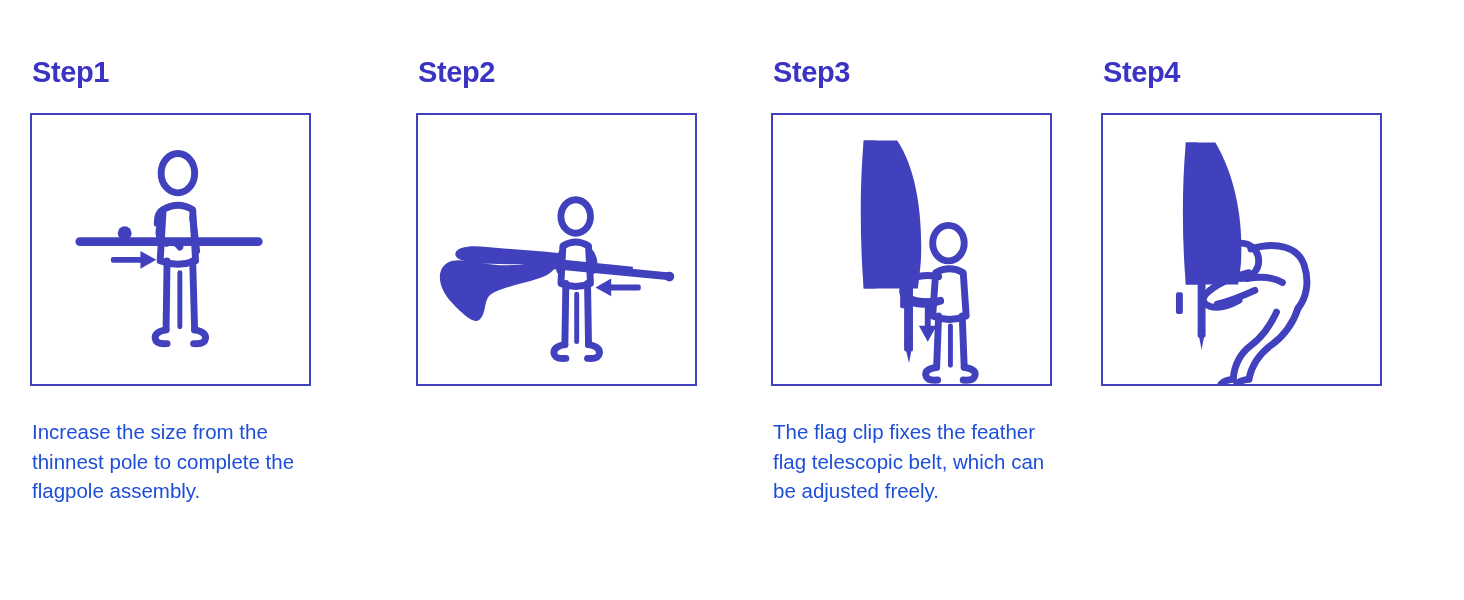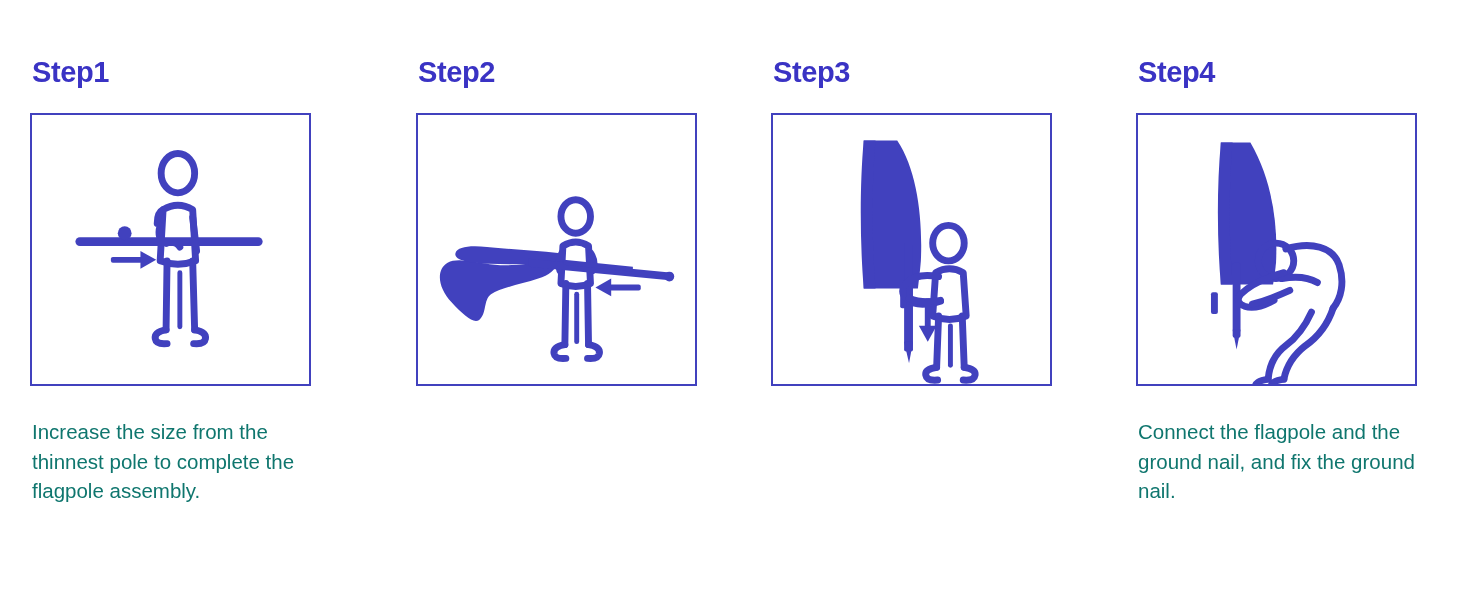--- a/index.html
+++ b/index.html
@@ -21,21 +21,21 @@
   }
   .step {
     position: absolute;
     top: 0;
     width: 300px;
     height: 600px;
   }
   .step-1 { left: 30px; }
   .step-2 { left: 401px; margin-left: 15px; }
   .step-3 { left: 771px; text-decoration: underline; }
-  .step-4 { left: 1136px; }
+  .step-4 { left: 1101px; text-align: center; }
 
   .step-title {
     position: absolute;
     top: 56px;
     left: 2px;
     font-size: 29px;
     font-weight: bold;
     color: #3a33c4;
     letter-spacing: -0.4px;
     white-space: nowrap;
@@ -57,21 +57,21 @@
     height: 100%;
   }
 
   .caption {
     position: absolute;
     top: 417px;
     left: 2px;
     width: 296px;
     font-size: 20.5px;
     line-height: 29.5px;
-    color: #0f766e;
+    color: #1d4ed8;
   }
 </style>
 </head>
 <body>
 
 <div class="board">
 
   <div class="step step-1">
     <div class="step-title">Step1</div>
 
@@ -199,20 +199,21 @@
           <path d="M180 214 l0 40" stroke-width="5"></path>
         </g>
 
         <g fill="#4141be">
           <rect x="154" y="186" width="6" height="32" rx="2"></rect>
           <path d="M148 214 l9 16 l9 -16 z"></path>
         </g>
       </svg>
     </div>
 
+    <div class="caption">The flag clip fixes the feather flag telescopic belt, which can be adjusted freely.</div>
   </div>
 
   <div class="step step-4">
     <div class="step-title">Step4</div>
 
     <div class="panel">
       <svg viewBox="0 0 281 273">
 
         <path d="M84 28
                  L114 28
@@ -243,16 +244,15 @@
 
           <path d="M198 196 q-8 24 -28 38 q-18 14 -22 34"></path>
           <path d="M176 200 q-10 22 -26 34 q-16 12 -18 34"></path>
 
           <path d="M148 268 q-14 2 -13 9 q1 6 14 4"></path>
           <path d="M132 268 q-14 2 -13 9 q1 6 14 4"></path>
         </g>
       </svg>
     </div>
 
-    <div class="caption">Connect the flagpole and the ground nail, and fix the ground nail.</div>
   </div>
 
 </div>
 
 </body></html>

